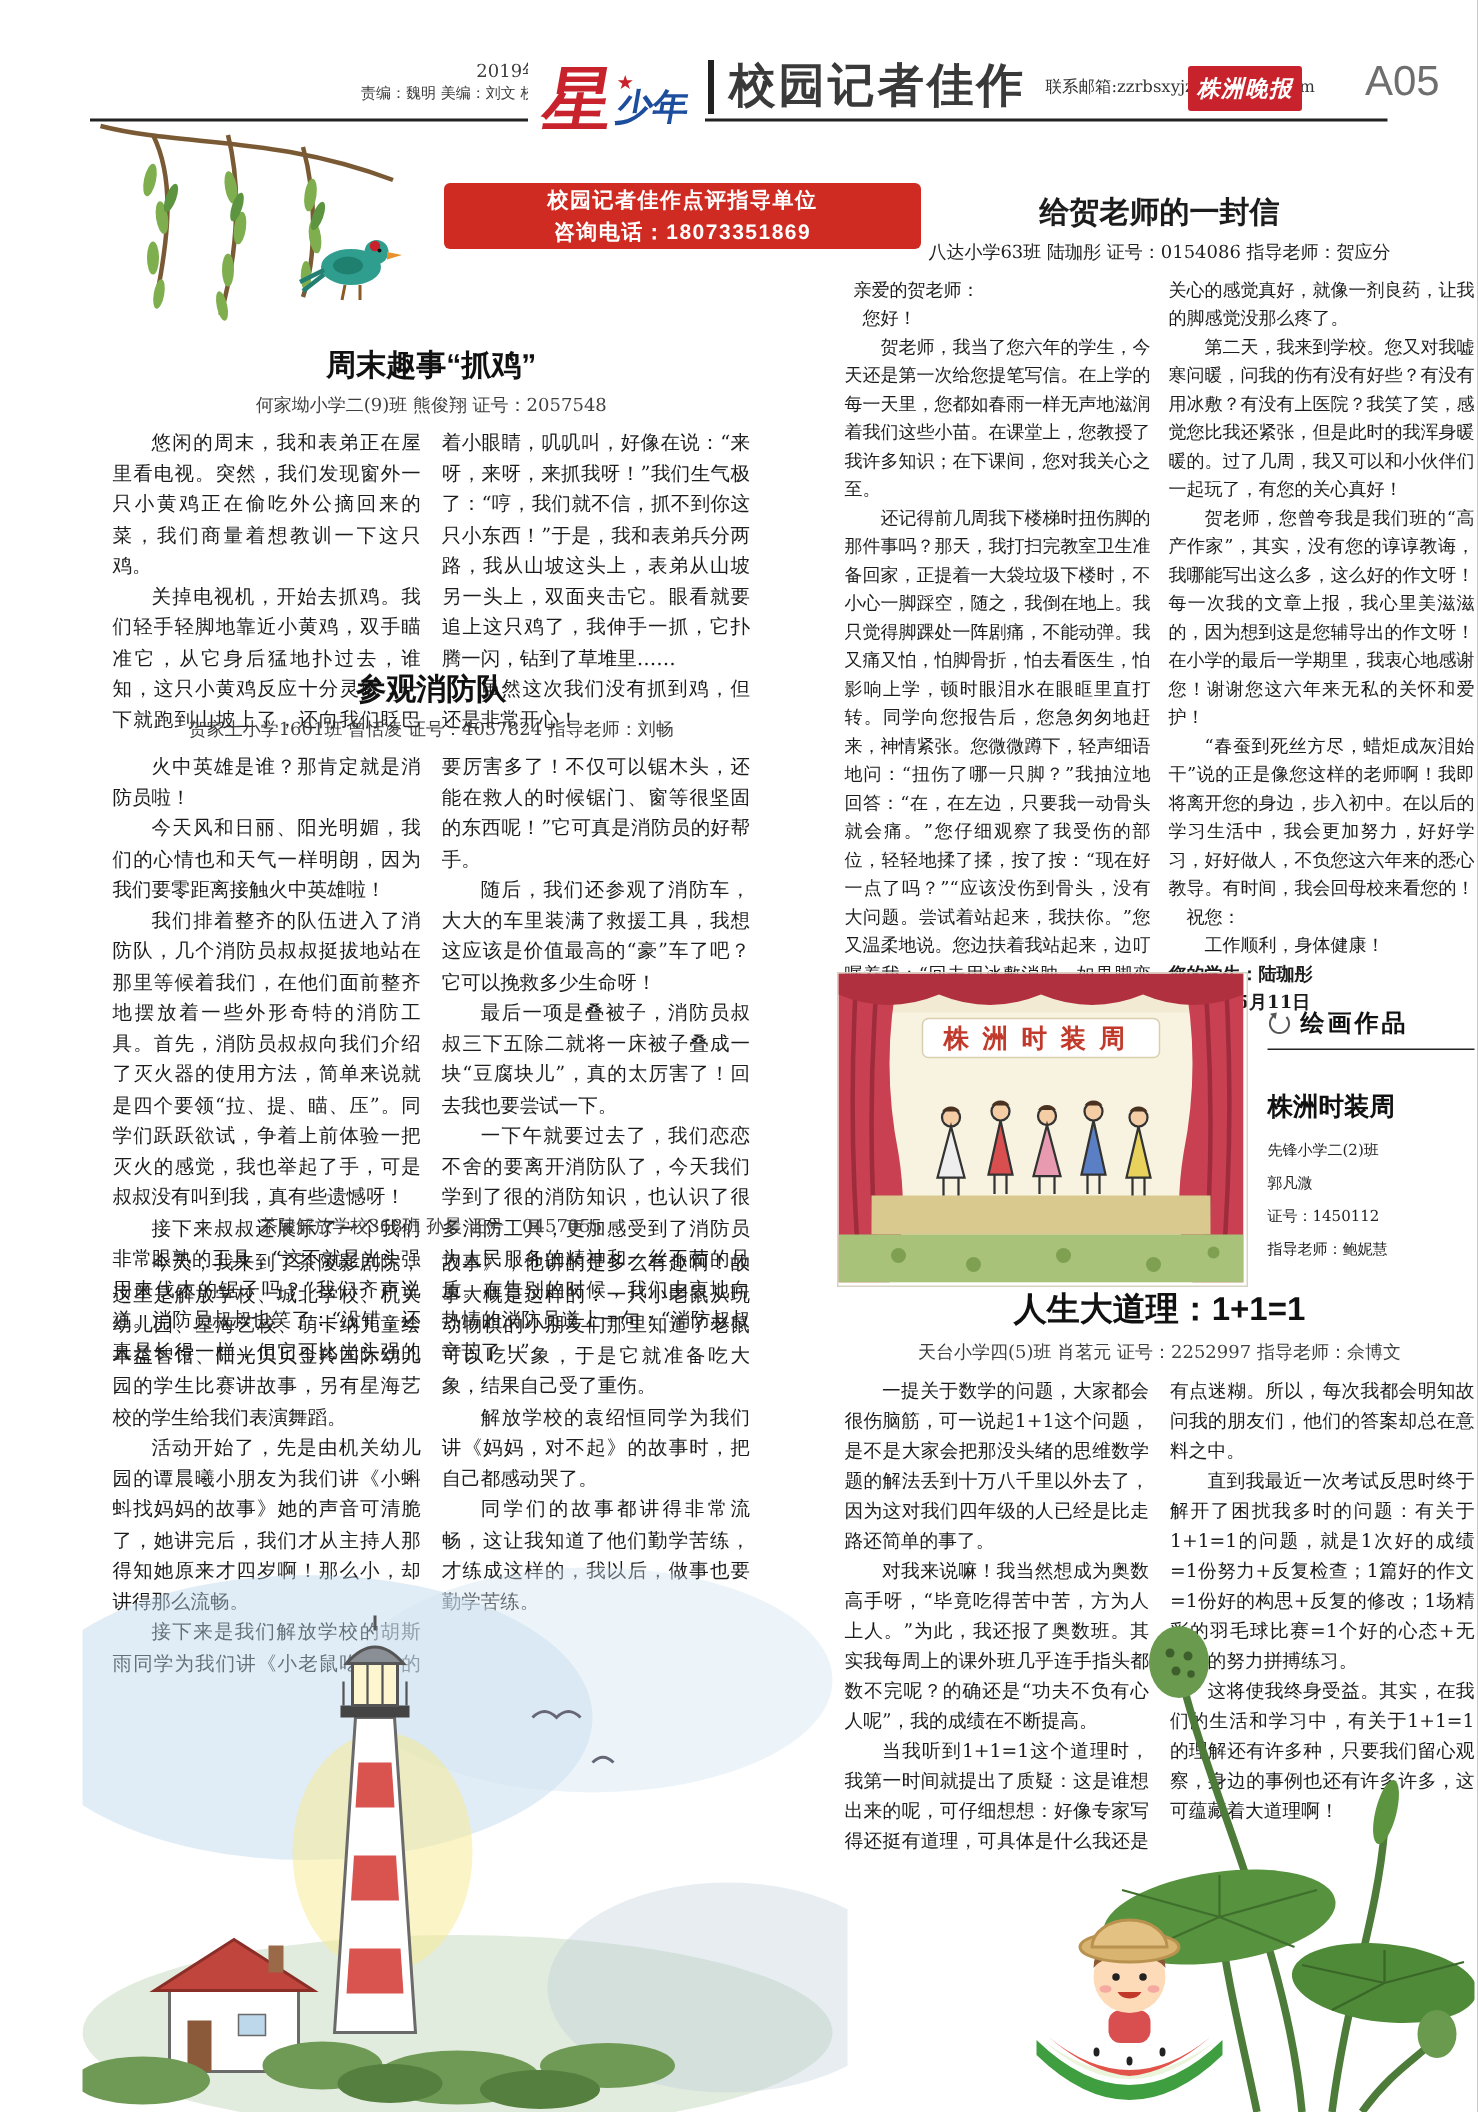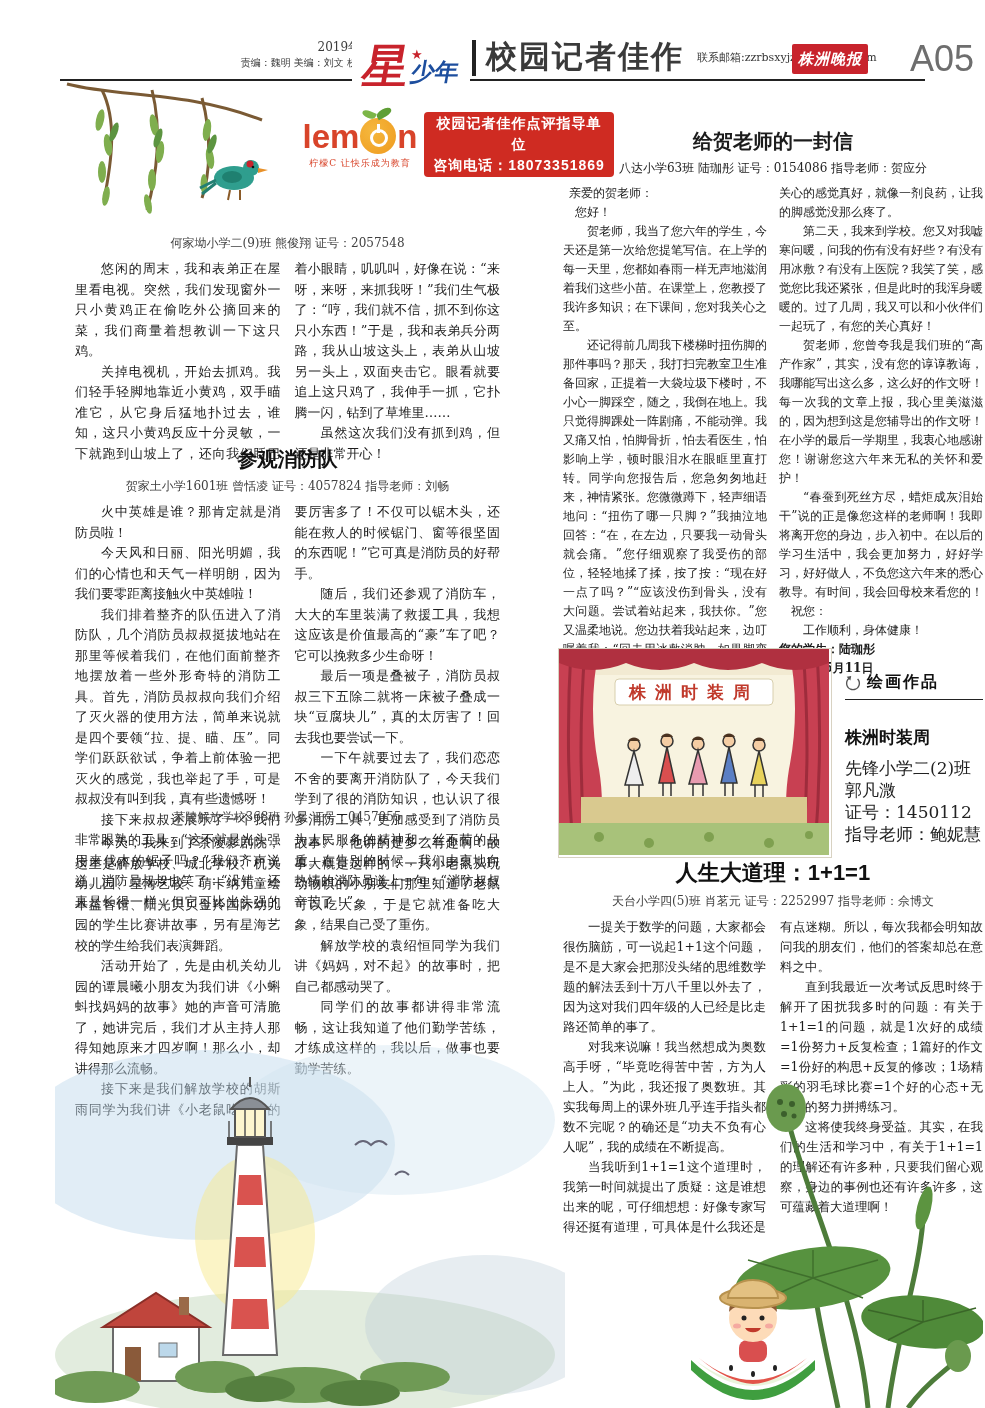--- a/index.html
+++ b/index.html
@@ -18,21 +18,21 @@
   .logo-right{display:flex;flex-direction:column;align-items:flex-start;margin-left:2px;}
   .logo-star{color:#c8232c;font-size:13px;line-height:12px;}
   .logo-shaonian{font-size:24px;font-weight:bold;color:#1d4e9e;transform:skewX(-10deg);line-height:22px;}
   .title-bar{left:472px;top:40px;width:4px;height:36px;background:#222;}
   .section-title{left:486px;top:36px;font-family:"Liberation Sans",sans-serif;
                  font-size:31px;font-weight:bold;color:#3a3a3a;letter-spacing:2px;margin:0;}
   .contact{left:697px;top:50px;font-size:11px;color:#333;}
   .masthead{left:792px;top:44px;width:76px;height:30px;background:#c8232c;color:#fff;
             display:flex;align-items:center;justify-content:center;font-size:15px;font-weight:bold;
             font-style:italic;border-radius:2px;letter-spacing:1px;}
-  .pageno{left:910px;top:38px;font-family:"Liberation Sans",sans-serif;font-size:36px;color:#6e6e6e;}
+  .pageno{left:910px;top:38px;font-family:"Liberation Sans",sans-serif;font-size:28px;color:#6e6e6e;}
 
   
   .lemon{left:296px;top:100px;width:318px;height:88px;display:flex;align-items:center;}
   .lemon-left{width:128px;text-align:center;}
   .lemon-word{font-family:"Liberation Sans",sans-serif;font-weight:bold;font-size:33px;color:#d8442a;
               display:flex;align-items:center;justify-content:center;line-height:1;}
   .lemon-o{position:relative;width:36px;height:36px;border-radius:50%;
            background:radial-gradient(circle at 35% 35%, #f5b83d, #ef9a1f);margin:0 1px;}
   .lemon-o .ring{position:absolute;left:10px;top:11px;width:12px;height:12px;border:3px solid #fff;border-radius:50%;}
   .lemon-o .stick{position:absolute;left:17px;top:6px;width:3px;height:9px;background:#fff;}
@@ -68,21 +68,21 @@
   .letter .body .wish-label{text-indent:1em;}
   .letter .body .sig{text-align:left;text-indent:0;padding-right:8px;font-weight:bold;}
 
   
   .painting-frame{left:558px;top:648px;width:272px;height:208px;border:1px solid #d8d2c2;}
   .paint-caption{left:845px;top:672px;width:138px;font-family:"Liberation Sans",sans-serif;}
   .caption-head{display:flex;align-items:center;gap:6px;border-bottom:1.5px solid #222;padding-bottom:6px;}
   .caption-arrow{font-size:19px;color:#555;font-family:"DejaVu Sans",sans-serif;line-height:1;}
   .caption-label{font-size:16px;font-weight:bold;color:#111;letter-spacing:2px;}
   .caption-title{font-size:17px;font-weight:bold;margin-top:26px;color:#111;}
-  .caption-line{font-size:17px;line-height:22px;color:#222;font-family:"DejaVu Serif",serif;}
+  .caption-line{font-size:10px;line-height:22px;color:#222;font-family:"DejaVu Serif",serif;}
   .caption-line.first{margin-top:8px;}
 
   
   .a5{left:563px;top:858px;width:420px;}
   .a5 .title{font-size:22px;}
   .a5 .body{font-size:12.5px;line-height:20px;}
 
   
   .decor{pointer-events:none;}
   .willow{left:62px;top:80px;}
@@ -147,40 +147,28 @@
       <circle cx="188" cy="84" r="3.5" fill="#c8232c"></circle>
       <polygon points="196,88 206,90 196,93" fill="#e8912a"></polygon>
       <circle cx="191" cy="87" r="1.3" fill="#111"></circle>
       <path d="M154,100 L138,108 M154,103 L140,114" stroke="#237f72" stroke-width="3"></path>
       <ellipse cx="170" cy="97" rx="10" ry="6" fill="#1f8070"></ellipse>
       <path d="M168,110 L166,120 M178,110 L178,120" stroke="#8a5a28" stroke-width="2"></path>
     </g>
   </svg>
 
   <div class="abs lemon">
-    <div class="lemon-left">
-      <div class="lemon-word">
-        <span>lem</span>
-        <span class="lemon-o">
-          <span class="leaf"></span>
-            <span class="leaf2"></span>
-            <span class="ring"></span>
-            <span class="stick"></span>
-        </span>
-        <span>n</span>
-      </div>
-      <div class="lemon-tagline">柠檬C 让快乐成为教育</div>
-    </div>
     <div class="lemon-banner">
       <div>校园记者佳作点评指导单位</div>
       <div>咨询电话：18073351869</div>
     </div>
   </div>
 
   <div class="abs article a1">
+    <h2 class="title">周末趣事“抓鸡”</h2>
     <div class="byline">何家坳小学二(9)班 熊俊翔 证号：2057548</div>
     <div class="body">
       <p>悠闲的周末，我和表弟正在屋里看电视。突然，我们发现窗外一只小黄鸡正在偷吃外公摘回来的菜，我们商量着想教训一下这只鸡。</p>
       <p>关掉电视机，开始去抓鸡。我们轻手轻脚地靠近小黄鸡，双手瞄准它，从它身后猛地扑过去，谁知，这只小黄鸡反应十分灵敏，一下就跑到山坡上了，还向我们眨巴着小眼睛，叽叽叫，好像在说：“来呀，来呀，来抓我呀！”我们生气极了：“哼，我们就不信，抓不到你这只小东西！”于是，我和表弟兵分两路，我从山坡这头上，表弟从山坡另一头上，双面夹击它。眼看就要追上这只鸡了，我伸手一抓，它扑腾一闪，钻到了草堆里……</p>
       <p>虽然这次我们没有抓到鸡，但还是非常开心！</p>
     </div>
   </div>
 
   <div class="abs article a2">
     <h2 class="title">参观消防队</h2>

